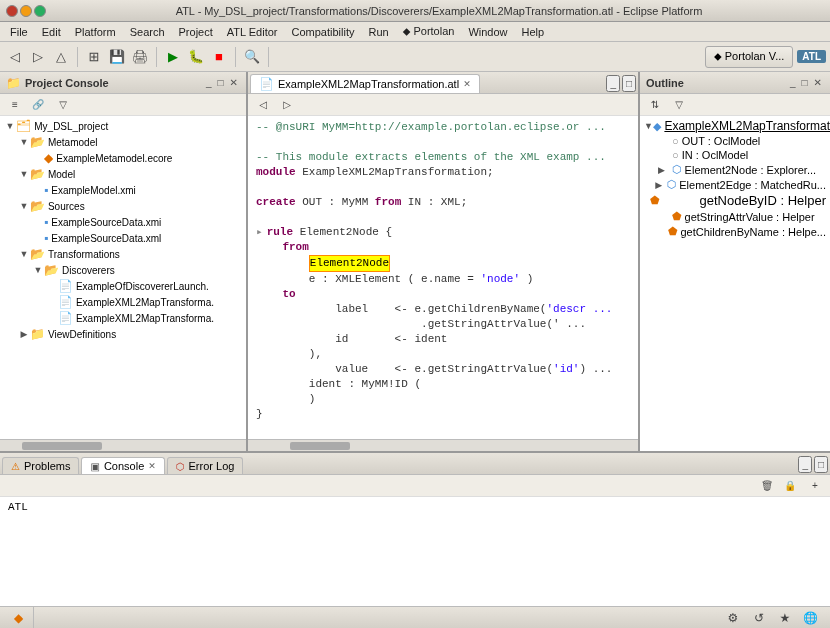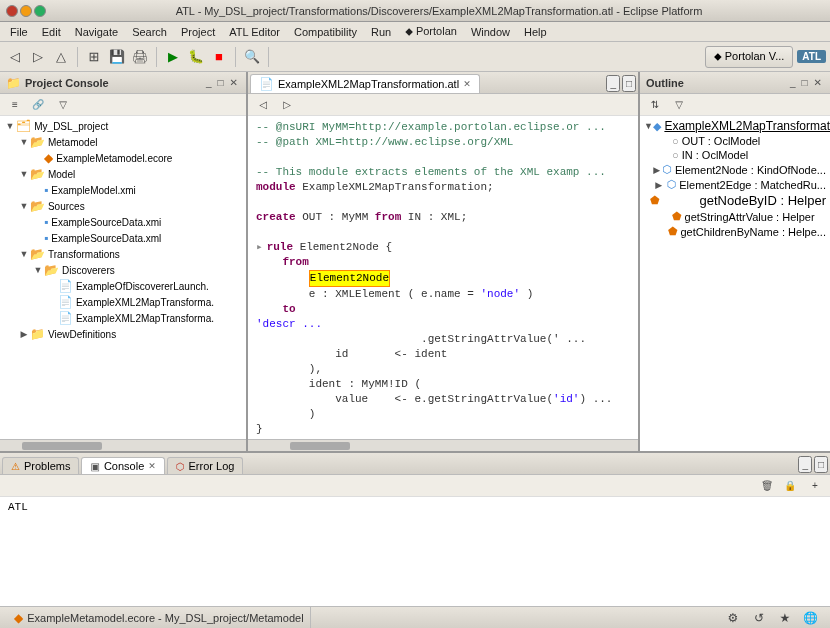--- a/index.html
+++ b/index.html
@@ -163,21 +163,21 @@
       <div class="title-btn close"></div>
       <div class="title-btn min"></div>
       <div class="title-btn max"></div>
     </div>
     <span class="title-text">ATL - My_DSL_project/Transformations/Discoverers/ExampleXML2MapTransformation.atl - Eclipse Platform</span>
   </div>
 
   <div class="menu-bar">
     <div class="menu-item">File</div>
       <div class="menu-item">Edit</div>
-      <div class="menu-item">Navigate</div>
+      <div class="menu-item">Platform</div>
       <div class="menu-item">Search</div>
       <div class="menu-item">Project</div>
       <div class="menu-item">ATL Editor</div>
       <div class="menu-item">Compatibility</div>
       <div class="menu-item">Run</div>
       <div class="menu-item">⬥ Portolan</div>
       <div class="menu-item">Window</div>
       <div class="menu-item">Help</div>
   </div>
 
@@ -358,38 +358,37 @@
           <button class="panel-btn">□</button>
         </div>
       </div>
       <div class="editor-toolbar">
         <button class="toolbar-btn" style="font-size:10px;">◁</button>
         <button class="toolbar-btn" style="font-size:10px;">▷</button>
       </div>
       <div class="code-editor">
         <div class="code-content">
           <div class="code-line"><span class="code-comment">-- @nsURI MyMM=http://example.portolan.eclipse.or ...</span></div>
-          <div class="code-line"><span class="code-comment">-- @path XML=http://www.eclipse.org/XML</span></div>
           <div class="code-line"><span class="line-text"> </span></div>
           <div class="code-line"><span class="code-comment">-- This module extracts elements of the XML examp ...</span></div>
           <div class="code-line"><span class="code-keyword">module </span><span class="line-text">ExampleXML2MapTransformation;</span></div>
           <div class="code-line"><span class="line-text"> </span></div>
           <div class="code-line"><span class="code-keyword">create </span><span class="line-text">OUT : MyMM </span><span class="code-keyword">from </span><span class="line-text">IN : XML;</span></div>
           <div class="code-line"><span class="line-text"> </span></div>
           <div class="code-line"><span style="color:#888;margin-right:4px;">▸</span><span class="code-keyword">rule </span><span class="line-text">Element2Node {</span></div>
           <div class="code-line"><span class="line-text">    </span><span class="code-keyword">from</span></div>
           <div class="code-line"><span class="line-text">        </span><span class="code-highlight">Element2Node</span></div>
           <div class="code-line"><span class="line-text">        e : XMLElement ( e.name = </span><span class="code-string">'node'</span><span class="line-text"> )</span></div>
           <div class="code-line"><span class="line-text">    </span><span class="code-keyword">to</span></div>
-          <div class="code-line"><span class="code-string">'descr ...</span></div>
+          <div class="code-line"><span class="line-text">            label    &lt;- e.getChildrenByName(</span><span class="code-string">'descr ...</span></div>
           <div class="code-line"><span class="line-text">                         .getStringAttrValue(' ...</span></div>
           <div class="code-line"><span class="line-text">            id       &lt;- ident</span></div>
           <div class="code-line"><span class="line-text">        ),</span></div>
+          <div class="code-line"><span class="line-text">            value    &lt;- e.getStringAttrValue(</span><span class="code-string">'id'</span><span class="line-text">) ...</span></div>
           <div class="code-line"><span class="line-text">        ident : MyMM!ID (</span></div>
-          <div class="code-line"><span class="line-text">            value    &lt;- e.getStringAttrValue(</span><span class="code-string">'id'</span><span class="line-text">) ...</span></div>
           <div class="code-line"><span class="line-text">        )</span></div>
           <div class="code-line"><span class="line-text">}</span></div>
         </div>
       </div>
       <div class="h-scroll">
         <div class="h-scroll-thumb" style="margin-left:40px;width:60px;"></div>
       </div>
     </div>
 
     <div class="outline-panel">
@@ -426,21 +425,21 @@
           <span style="width:14px;"></span>
           <span style="width:14px;font-size:9px;color:#555"> </span>
           <span style="color:#888;margin-right:3px;">○</span>
           <span style="font-size:11px;">IN : OclModel</span>
         </div>
 
         <div class="outline-item">
           <span style="width:14px;"></span>
           <span style="width:14px;font-size:9px;color:#555">▶</span>
           <span style="color:#4a90d9;margin-right:3px;">⬡</span>
-          <span style="font-size:11px;">Element2Node : KindOfNode...</span>
+          <span style="font-size:11px;">Element2Node : Explorer...</span>
         </div>
 
         <div class="outline-item">
           <span style="width:14px;"></span>
           <span style="width:14px;font-size:9px;color:#555">▶</span>
           <span style="color:#4a90d9;margin-right:3px;">⬡</span>
           <span style="font-size:11px;">Element2Edge : MatchedRu...</span>
         </div>
 
         <div class="outline-item">
@@ -494,21 +493,20 @@
       <button class="toolbar-btn" style="font-size:10px;">+</button>
     </div>
     <div class="bottom-content">
       <span>ATL</span>
     </div>
   </div>
 
   <div class="status-bar">
     <div class="status-item">
       <span style="color:#e07000;margin-right:4px;font-size:12px;">◆</span>
-      <span>ExampleMetamodel.ecore - My_DSL_project/Metamodel</span>
     </div>
     <div class="status-right">
       <button class="toolbar-btn" style="font-size:12px;">⚙</button>
       <button class="toolbar-btn" style="font-size:12px;">↺</button>
       <button class="toolbar-btn" style="font-size:12px;">★</button>
       <button class="toolbar-btn" style="font-size:12px;">🌐</button>
     </div>
   </div>
 
 </div>

